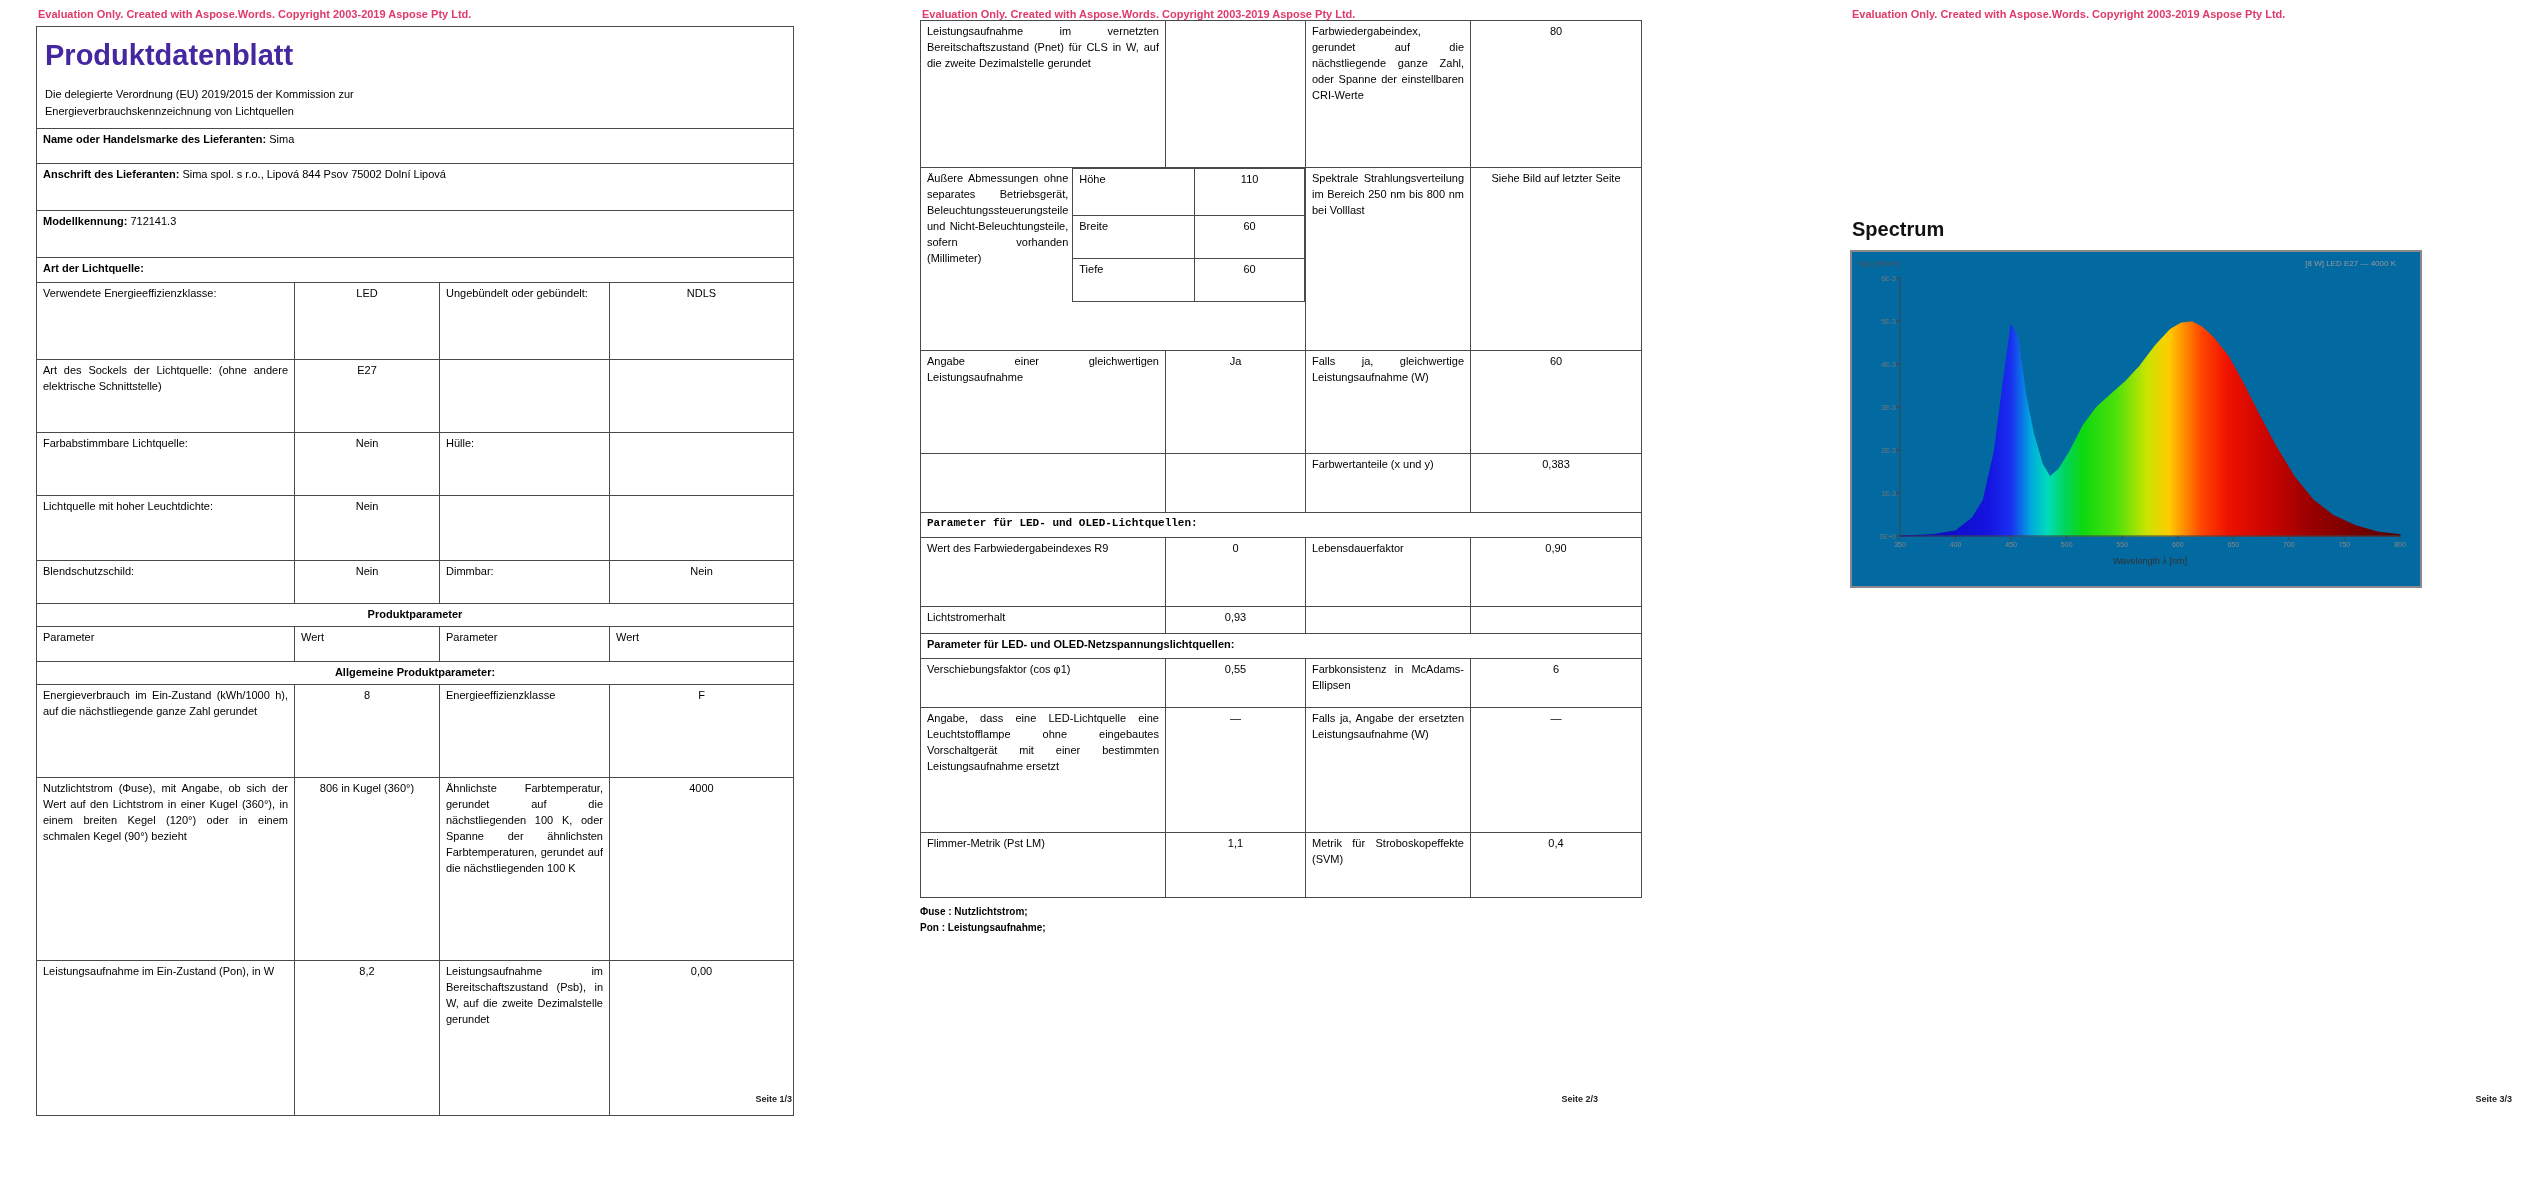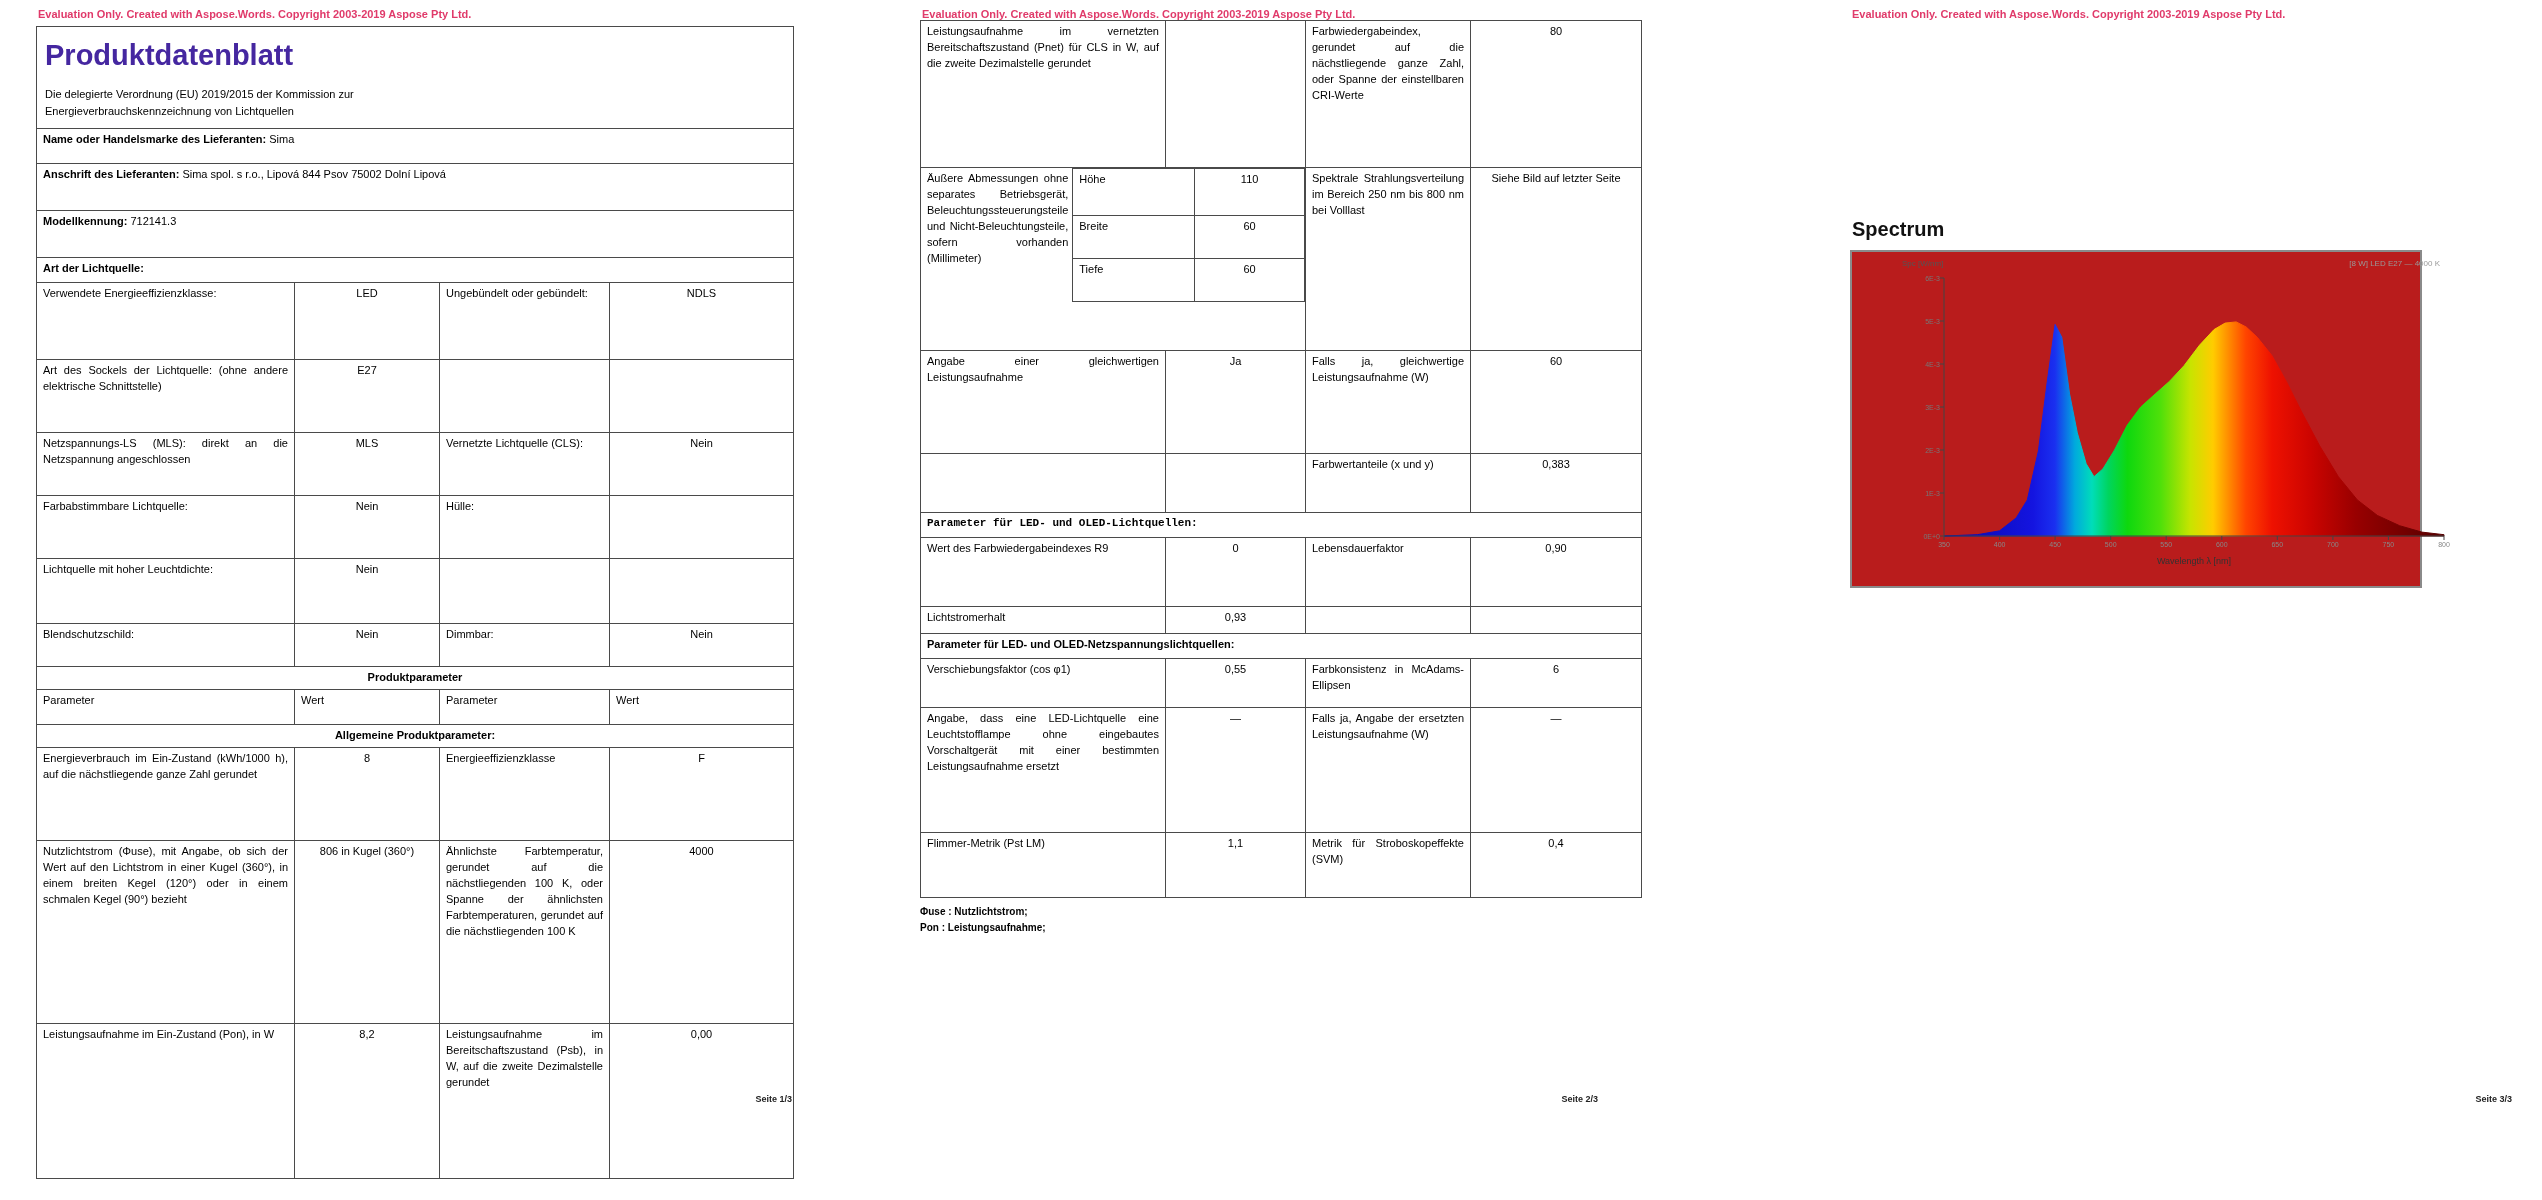--- a/index.html
+++ b/index.html
@@ -15,21 +15,21 @@
   .b{font-weight:bold;}
   .doc-title{color:#4527a0;font-size:29px;font-weight:bold;margin:4px 0 10px 2px;}
   .reg{font-size:11px;max-width:440px;margin:0 0 6px 2px;line-height:1.5;}
   .footer{position:absolute;top:1094px;font-size:9px;font-weight:bold;color:#222;}
   .footnotes{font-size:10px;margin-top:6px;line-height:1.6;}
   .fnsym{font-weight:bold;}
   .dimflex{display:flex;align-items:stretch;}
   .dimlabel{flex:1;padding:3px 4px 3px 6px;text-align:justify;}
   table.subtbl{border-collapse:collapse;width:262px;font-size:11px;table-layout:fixed;align-self:flex-start;}
   table.subtbl td{border:1px solid #4a4a4a;padding:3px 6px;}
-  .chartbox{position:absolute;left:0;top:250px;width:572px;height:338px;border:2px solid #8a8a8a;background:#b91c1c;box-sizing:border-box;padding-left:44px;}
+  .chartbox{position:absolute;left:0;top:250px;width:572px;height:338px;border:2px solid #8a8a8a;background:#0369a1;box-sizing:border-box;}
   .spectrum-heading{position:absolute;top:218px;left:2px;font-size:20px;font-weight:bold;color:#111;}
 </style>
 </head>
 <body>
 
 <div id="screen">
 
   <div class="page" style="left:36px;width:758px;">
     <div class="wm">Evaluation Only. Created with Aspose.Words. Copyright 2003-2019 Aspose Pty Ltd.</div>
 
@@ -64,26 +64,20 @@
         <td class="lbl" style="height:70px;">Verwendete Energieeffizienzklasse:</td>
         <td class="val">LED</td>
         <td class="lbl">Ungebündelt oder gebündelt:</td>
         <td class="val">NDLS</td>
       </tr>
       <tr>
         <td class="lbl" style="height:66px;">Art des Sockels der Lichtquelle: (ohne andere elektrische Schnittstelle)</td>
         <td class="val">E27</td>
         <td class="lbl"></td>
         <td class="val"></td>
-      </tr>
-      <tr>
-        <td class="lbl" style="height:56px;">Netzspannungs-LS (MLS): direkt an die Netzspannung angeschlossen</td>
-        <td class="val">MLS</td>
-        <td class="lbl">Vernetzte Lichtquelle (CLS):</td>
-        <td class="val">Nein</td>
       </tr>
       <tr>
         <td class="lbl" style="height:56px;">Farbabstimmbare Lichtquelle:</td>
         <td class="val">Nein</td>
         <td class="lbl">Hülle:</td>
         <td class="val"></td>
       </tr>
       <tr>
         <td class="lbl" style="height:58px;">Lichtquelle mit hoher Leuchtdichte:</td>
         <td class="val">Nein</td>

